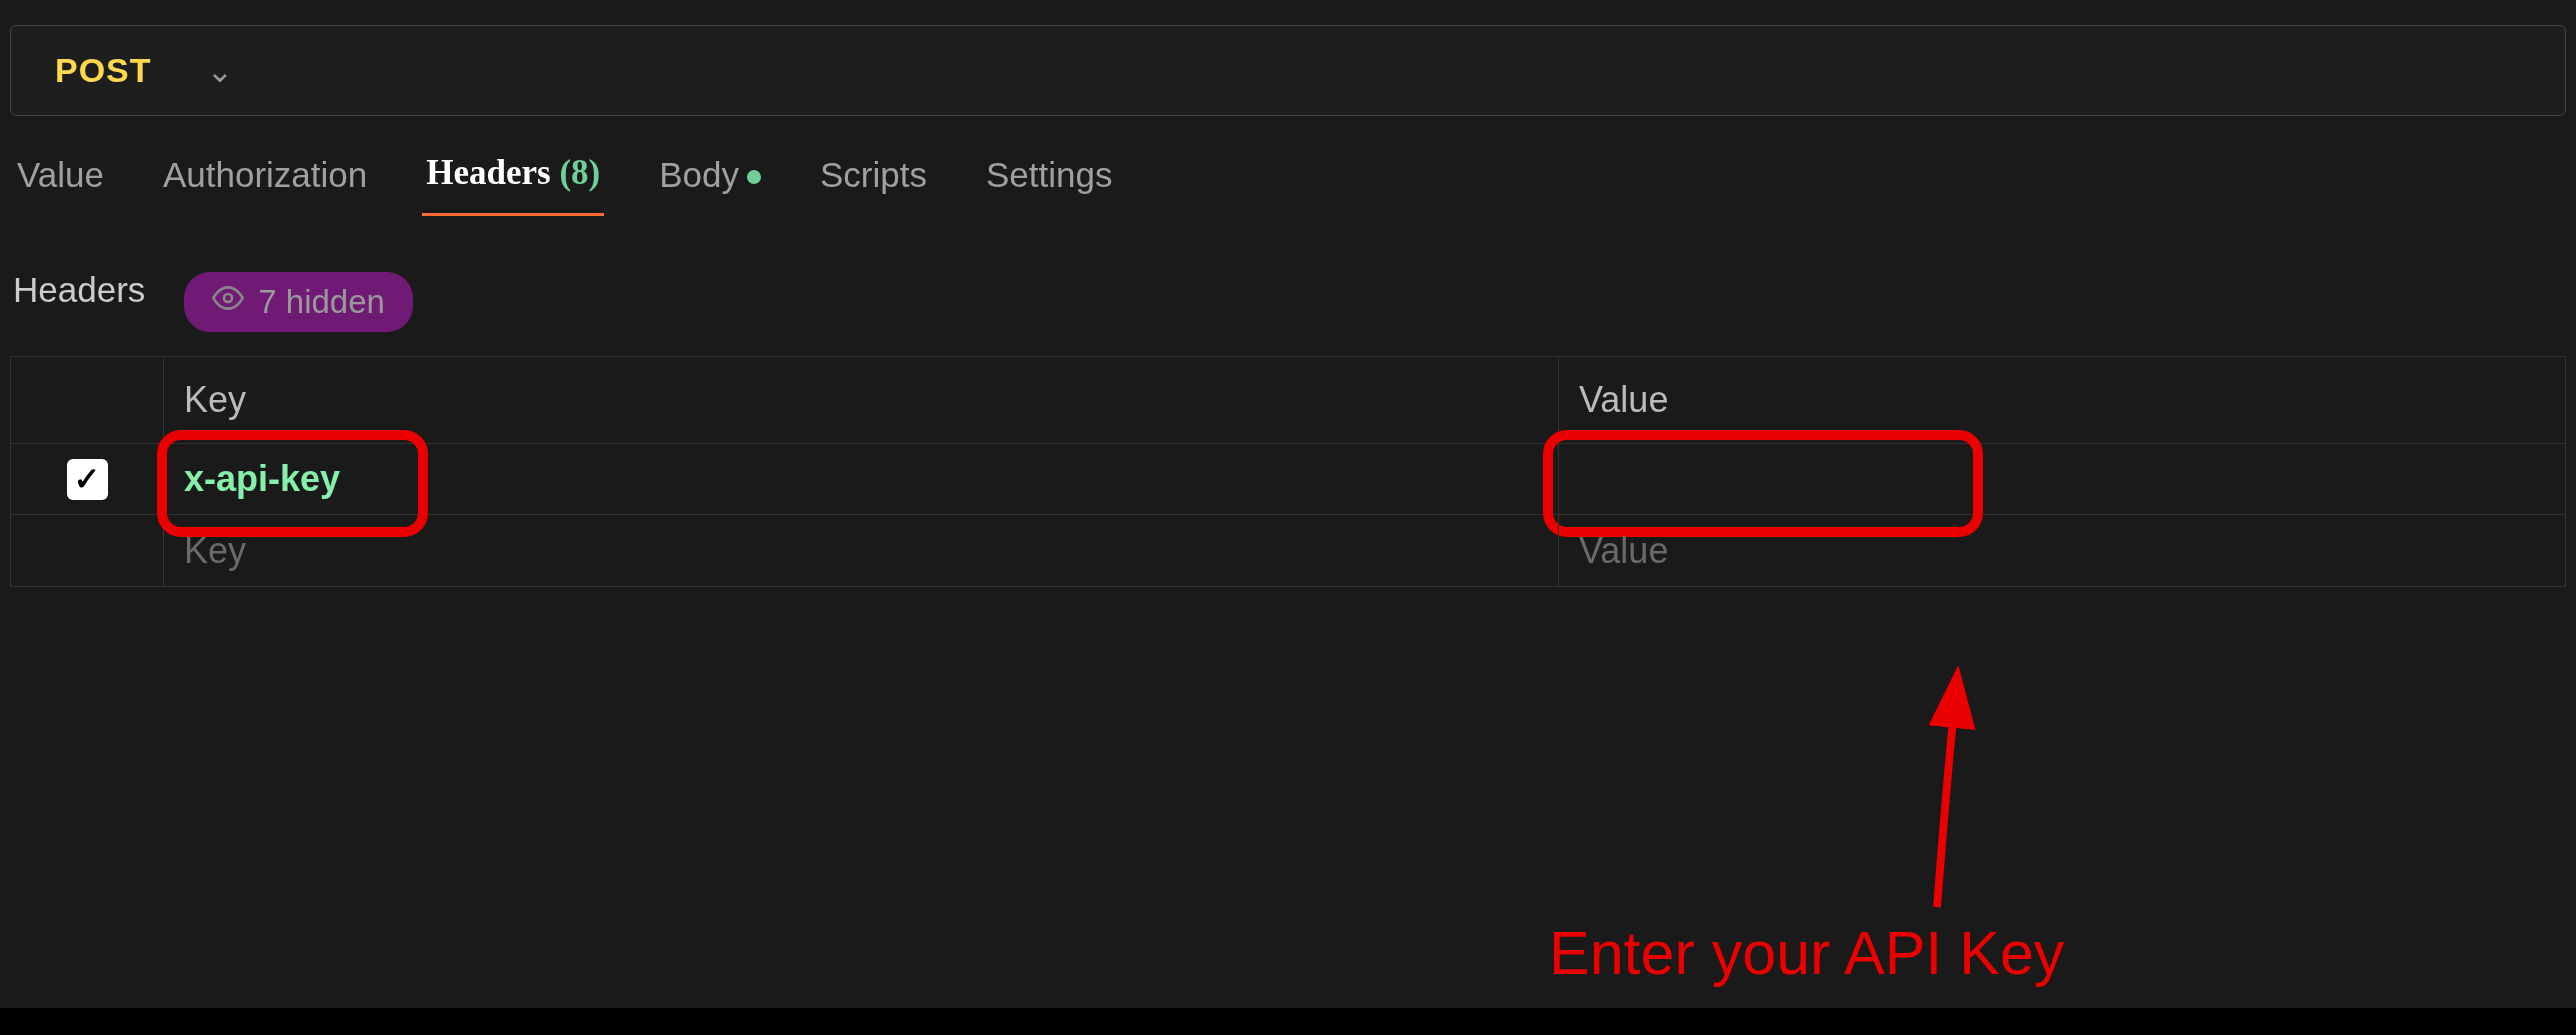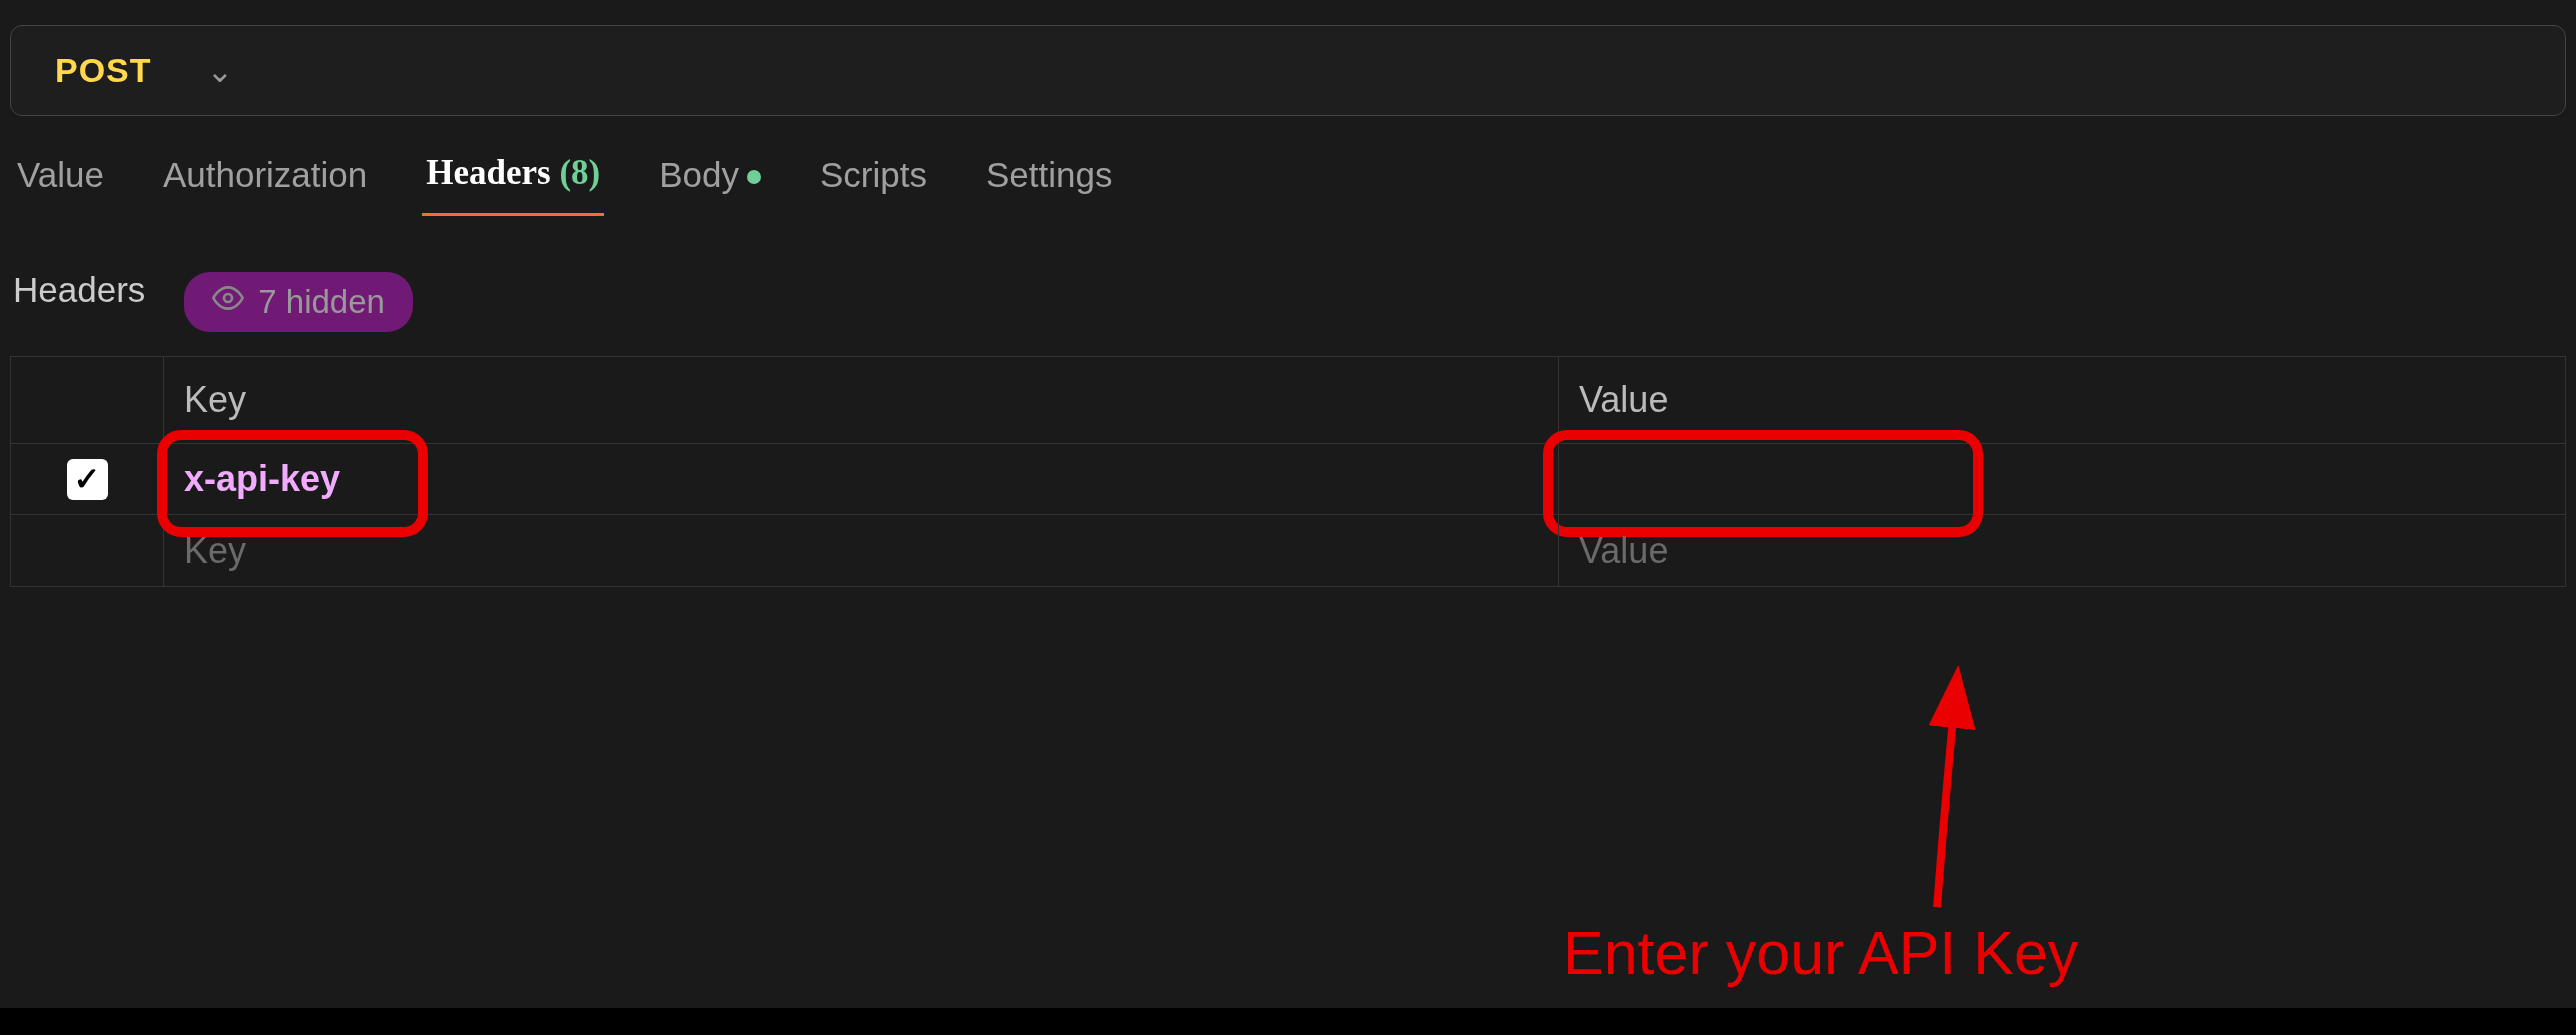--- a/index.html
+++ b/index.html
@@ -26,21 +26,21 @@
       height: 28px;
       background: #000;
     }
 
     
     .url-bar-container {
       display: flex;
       align-items: center;
       margin: 25px 10px 0 10px;
       border: 1px solid #444;
-      border-radius: 12px;
+      border-radius: 6px;
       background: #1e1e1e;
       height: 91px;
       position: relative;
       gap: 46px;
     }
     .method-selector {
       display: flex;
       align-items: center;
       padding: 0 39px 0 44px;
       height: 100%;
@@ -177,21 +177,21 @@
     }
     .cell-value {
       flex: 1;
       position: relative;
     }
     .th {
       color: #bbb;
       font-weight: 500;
     }
     .cell-content {
-      color: #f0abfc;
+      color: #86efac;
       font-weight: 600;
     }
     .placeholder {
       color: #6a6a6a;
     }
 
     .checkbox {
       width: 41px;
       height: 41px;
       background: #fff;
@@ -231,21 +231,21 @@
       position: absolute;
       left: 1548px;
       top: 671px;
       pointer-events: none;
     }
     .annotation-text {
       color: #ea0000;
       font-size: 61px;
       font-family: Arial, sans-serif;
       position: absolute;
-      left: 15px;
+      left: 1px;
       top: 247px;
       white-space: nowrap;
     }
     .annotation-arrow {
       position: absolute;
       left: 369px;
       top: -10px;
     }
   </style>
 </head>

